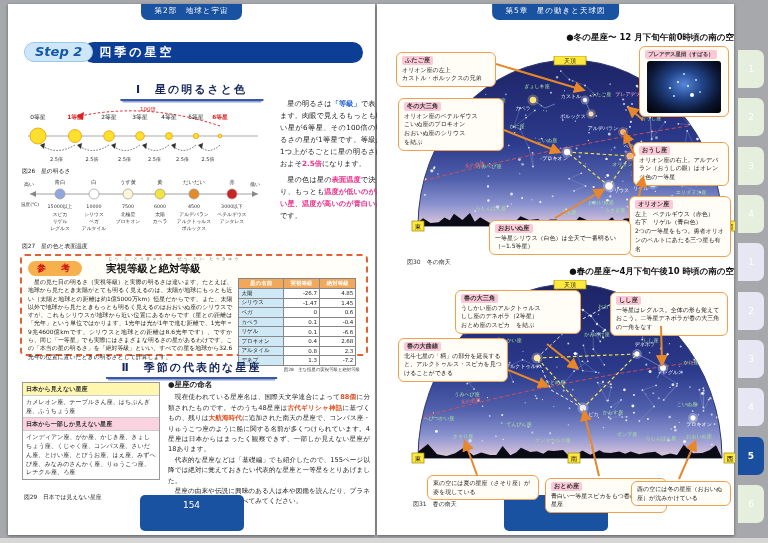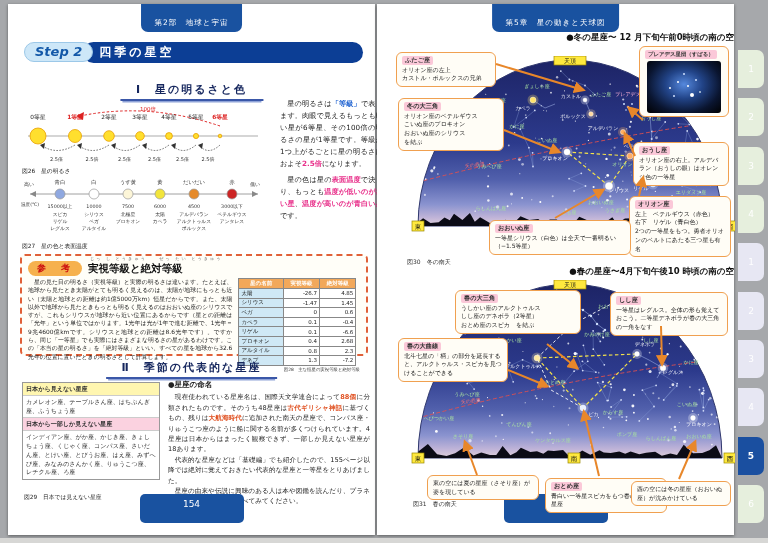--- a/index.html
+++ b/index.html
@@ -3,62 +3,62 @@
 <meta charset="utf-8">
 <style>
   html,body{margin:0;padding:0}
   body{width:768px;height:543px;background:#a6a8ab;position:relative;overflow:hidden;
        font-family:"DejaVu Sans",sans-serif;-webkit-font-smoothing:antialiased}
   body::after{content:"";position:absolute;left:0;right:0;bottom:0;height:5px;background:#d7d7d5}
   .page{position:absolute;top:4px;height:531px;background:#ffffff;box-shadow:0 1px 3px rgba(0,0,0,.45)}
   .page-left{left:8px;width:367px}
   .page-right{left:377px;width:357px}
   .head-tab{position:absolute;top:0;left:50%;transform:translateX(-50%);background:#1952a0;color:#fff;
-            font-size:7.5px;padding:14px 14px 4px;border-radius:0 0 7px 7px;letter-spacing:1px;white-space:nowrap;z-index:9}
+            font-size:7.5px;padding:2px 14px 4px;border-radius:0 0 7px 7px;letter-spacing:1px;white-space:nowrap;z-index:9}
   
   .step-row{position:absolute;left:16px;right:12px;top:38px;display:flex;align-items:flex-start;height:22px}
   .step-badge{background:#cde7f8;color:#1358a8;font-weight:bold;font-style:italic;font-size:13px;
               padding:1px 10px 2px;border-radius:12px;border:1px solid #9cc8e8;z-index:2;white-space:nowrap}
   .step-bar{background:#0c3e95;color:#fff;font-weight:bold;font-size:12px;border-radius:11px;height:21px;
             line-height:21px;padding-left:16px;flex:1;margin-left:-10px;letter-spacing:3px}
   .sec-head{position:absolute;left:50%;transform:translateX(-50%);font-size:11px;font-weight:bold;color:#16275e;
             letter-spacing:2px;border-bottom:2px solid #3a57a8;box-shadow:0 3.5px 0 -2px #8fa3d8;
             padding:0 16px 2px;white-space:nowrap}
   .col-text{position:absolute;font-size:7.2px;line-height:12.1px;text-align:justify;color:#222}
   .col-text p{margin:0 0 3px 0}
   .sg-d{color:#222}.sg-b{color:#1a5fd0;font-weight:bold}.sg-p{color:#e8308a;font-weight:bold}.sg-o{color:#e05020;font-weight:bold}
   .fig-cap{position:absolute;font-size:5.8px;color:#222}
   
   .ref-box{position:absolute;left:12px;top:250px;width:348px;height:102px;border:2px dashed #e06038;
            border-radius:5px;background:#fffef8;padding:4px 6px;box-sizing:border-box}
   .ref-head{display:flex;align-items:flex-end;height:16px;position:relative}
   .ref-label{background:#f6b14e;color:#cc1111;font-weight:bold;font-size:9px;padding:1px 9px;border-radius:9px;letter-spacing:3px}
-  .ref-title{font-weight:bold;font-size:10.5px;color:#111;margin-left:6px;position:relative}
+  .ref-title{font-weight:bold;font-size:10.5px;color:#111;margin-left:24px;position:relative}
   .ref-ruby{position:absolute;top:-6px;left:2px;font-size:4.2px;color:#666;font-weight:normal;white-space:nowrap;letter-spacing:2px}
   .ref-cols{display:flex;margin-top:2px}
   .ref-body{width:205px;font-size:5.9px;line-height:8.3px;text-align:justify;color:#222}
   .ref-table-wrap{margin-left:6px;width:122px}
   table.ref-table{border-collapse:collapse;font-size:5.5px;width:118px}
   .ref-table th{background:#f2a85a;color:#fff;font-weight:bold;border:0.5px solid #888;padding:1px 2px}
   .ref-table td{border:0.5px solid #888;padding:0.8px 2px;color:#222}
   .ref-table td.name{background:#cfe8f5}
   .ref-table td.num{text-align:right;background:#fff}
   .ref-tab-cap{font-size:4.4px;color:#333;text-align:right;margin-top:1px}
   
   .side-box{position:absolute;left:14px;top:378px;width:138px;border:1px solid #999;background:#fff;
             font-size:6.1px;line-height:8.8px;color:#333;box-sizing:border-box}
   .side-h{padding:1.5px 3px;font-weight:bold;border-bottom:1px solid #ccc}
   .side-h.y{background:#fff6b0}.side-h.p{background:#fbd2e0}
   .side-b{padding:2px 3px;border-bottom:1px solid #ccc}
   .side-b:last-child{border-bottom:none}
   .col2-text{position:absolute;left:160px;top:376px;width:202px;font-size:6.6px;line-height:10.4px;text-align:justify;color:#222}
   .col2-text .sub{font-weight:bold;font-size:7.5px;margin-bottom:2px;text-align:left}
   .col2-text p{margin:0}
-  .page-num{position:absolute;bottom:12px;left:50%;transform:translateX(-50%);background:#1952a0;color:#fff;
-            font-size:9px;width:104px;height:29px;line-height:20px;text-align:center;border-radius:5px}
+  .page-num{position:absolute;bottom:4px;left:50%;transform:translateX(-50%);background:#1952a0;color:#fff;
+            font-size:9px;width:104px;height:36px;line-height:20px;text-align:center;border-radius:5px}
   
   .chart-area{position:absolute;left:0;width:357px}
   .chart-title{position:absolute;left:0;width:100%;text-align:right;font-weight:bold;font-size:8.5px;color:#111;top:0}
   .chart-caption{position:absolute;font-size:6px;color:#333}
   .callout{position:absolute;background:#fffdf6;border:1.5px solid #f0a050;border-radius:6px;
            padding:3px 5px;font-size:6px;line-height:8.7px;color:#222;z-index:6;box-sizing:border-box}
   .co-title{display:inline-block;background:#fbc8d8;color:#333;font-weight:bold;font-size:6.2px;
             padding:0 3px;margin-bottom:1px;border-radius:2px}
   .pleiades{width:74px;height:52px;margin:1px auto 0;border-radius:3px;position:relative;overflow:hidden;
             background:radial-gradient(ellipse at 50% 45%, #5588dd 0%, #224488 35%, #0a1530 70%, #000 100%)}

